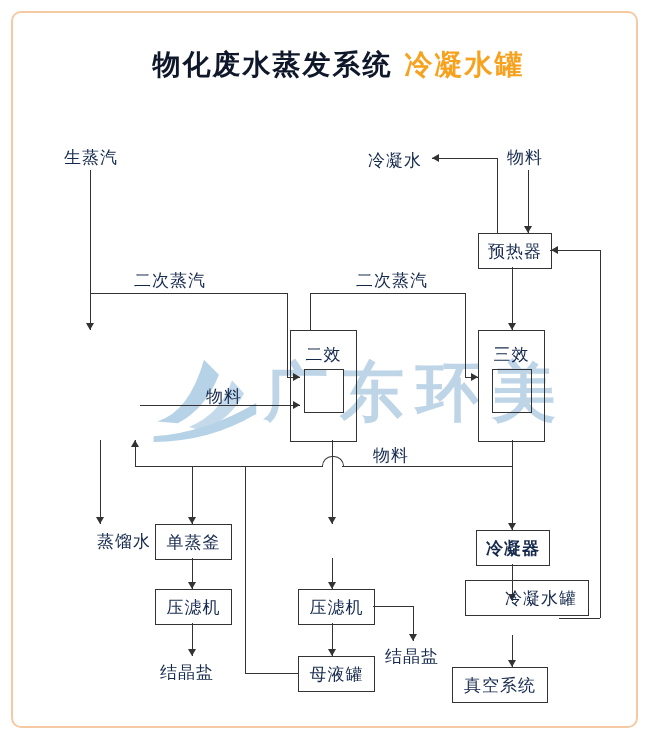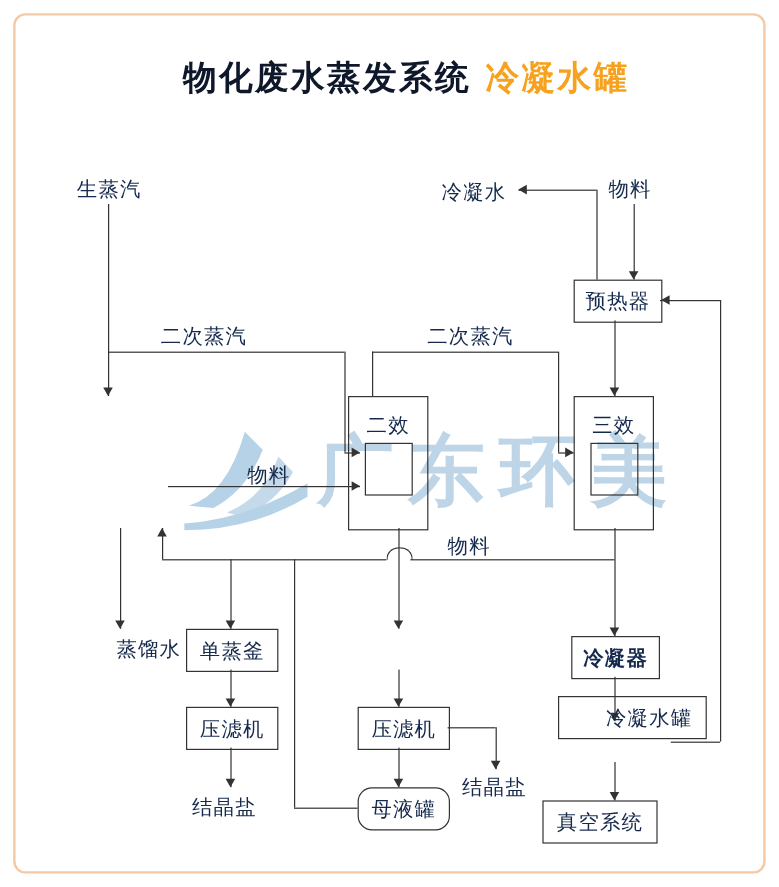--- a/index.html
+++ b/index.html
@@ -156,21 +156,21 @@
   <div class="box" style="left:155px;top:524px;width:75px;height:34px;font-family:Liberation Serif, serif;">
     <span>单蒸釜</span>
   </div>
   <div class="box" style="left:155px;top:589px;width:75px;height:34px;">
     <span>压滤机</span>
   </div>
 
   <div class="box" style="left:298px;top:589px;width:75px;height:34px;">
     <span>压滤机</span>
   </div>
-  <div class="box" style="left:298px;top:656px;width:75px;height:34px;border-radius:12px;">
+  <div class="box" style="left:298px;top:656px;width:75px;height:34px;">
     <span>母液罐</span>
   </div>
 
   <div class="box" style="left:476px;top:530px;width:72px;height:34px;font-weight:bold;">
     <span>冷凝器</span>
   </div>
   <div class="box" style="left:465px;top:580px;width:94px;height:34px;padding-left:28px;">
     <span>冷凝水罐</span>
   </div>
   <div class="box" style="left:452px;top:667px;width:94px;height:34px;">

